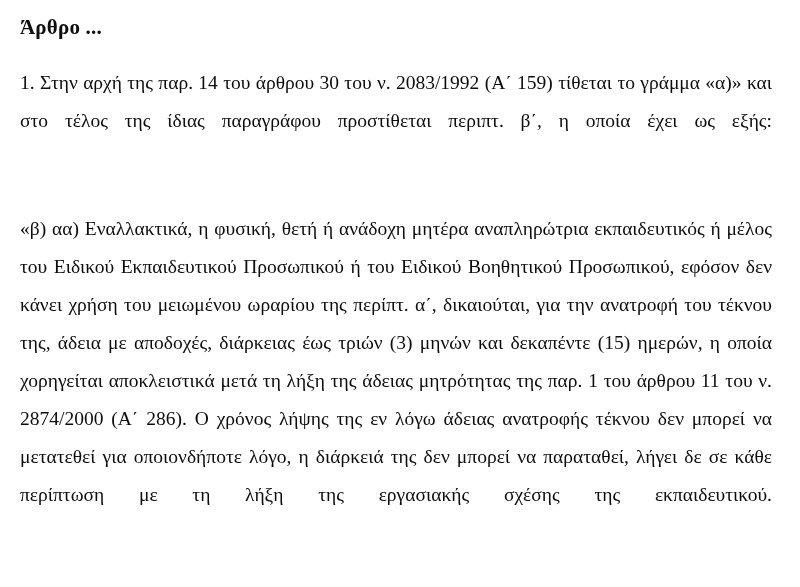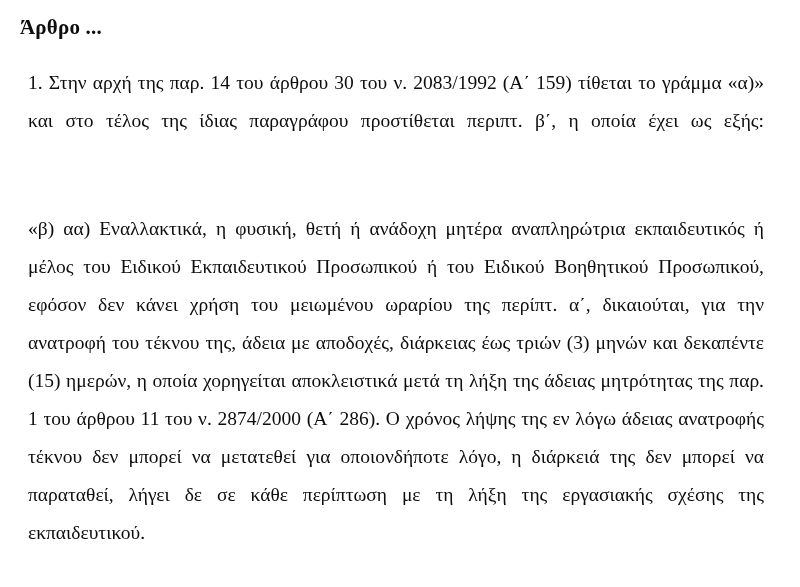--- a/index.html
+++ b/index.html
@@ -49,21 +49,21 @@
     margin: 31px 0 0 0;
     line-height: 1.25;
   }
 
   
   .para {
     font-size: 19.5px;
     line-height: 38px;
     text-align: justify;
     text-justify: inter-word;
-    margin: 8px;
+    margin: 0;
     padding: 0;
     hyphens: none;
   }
 
   .para-first {
     margin-top: 24px;
   }
 
   .para-second {
     margin-top: 32px;

